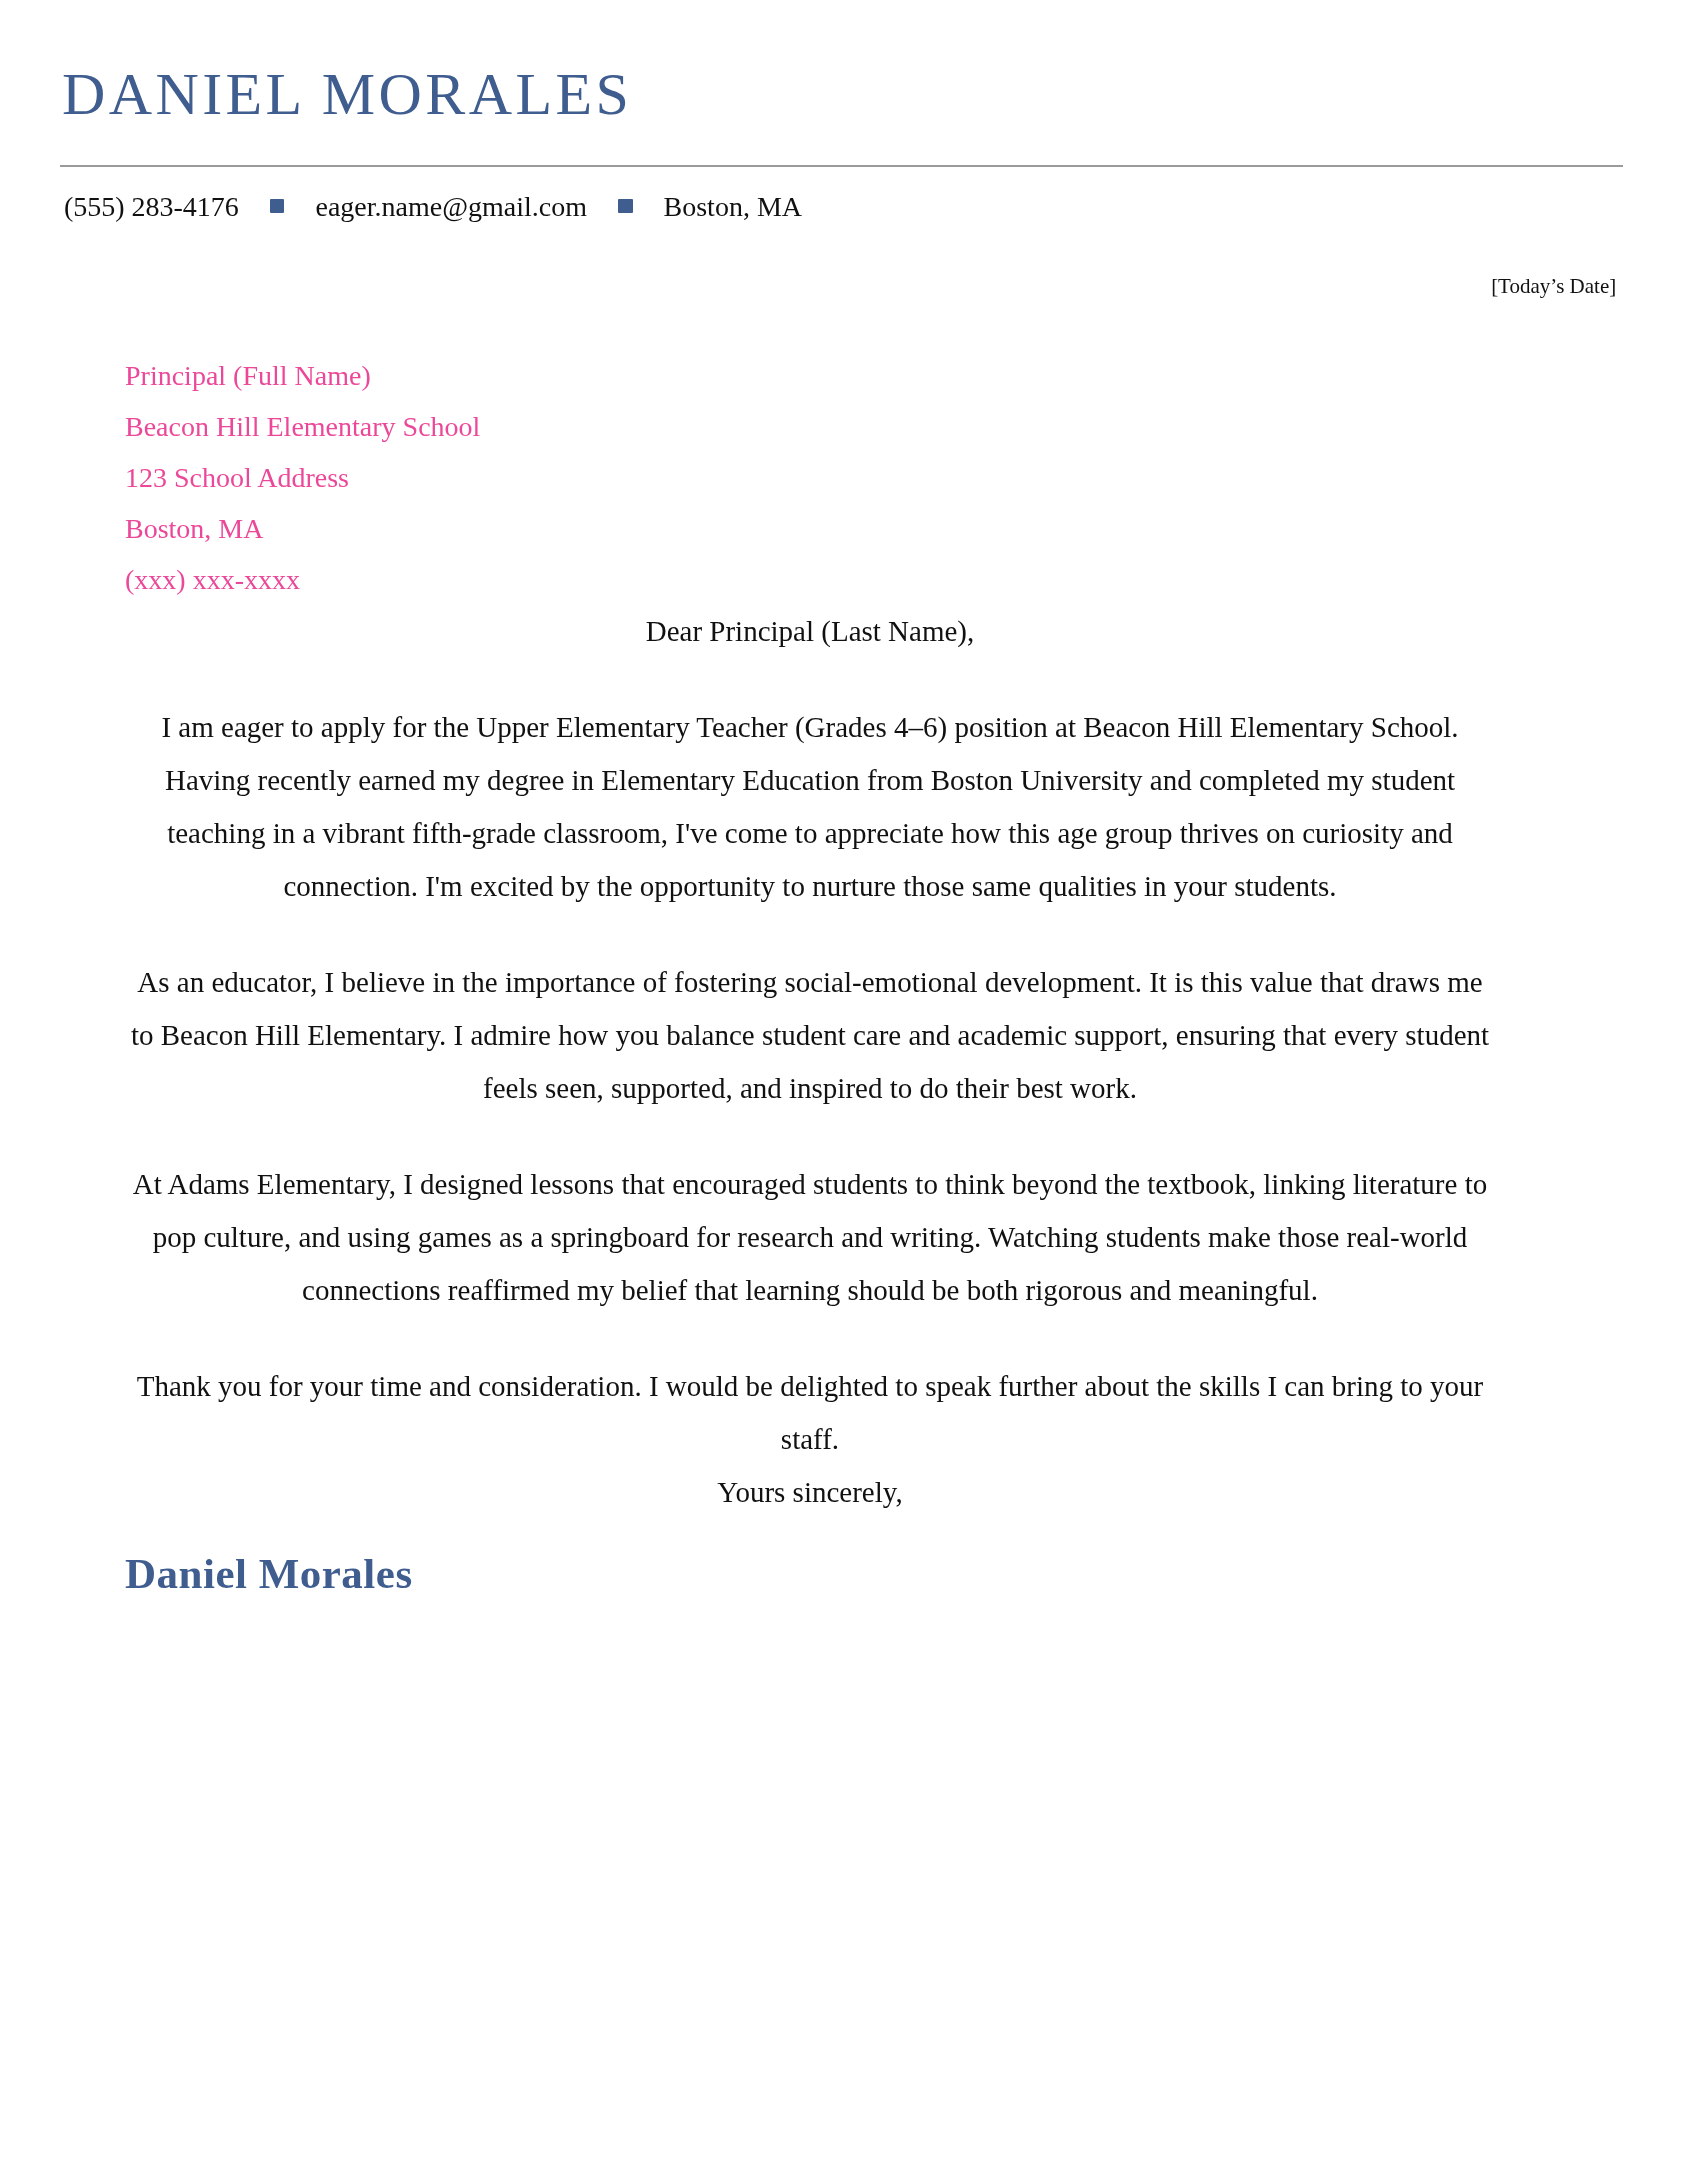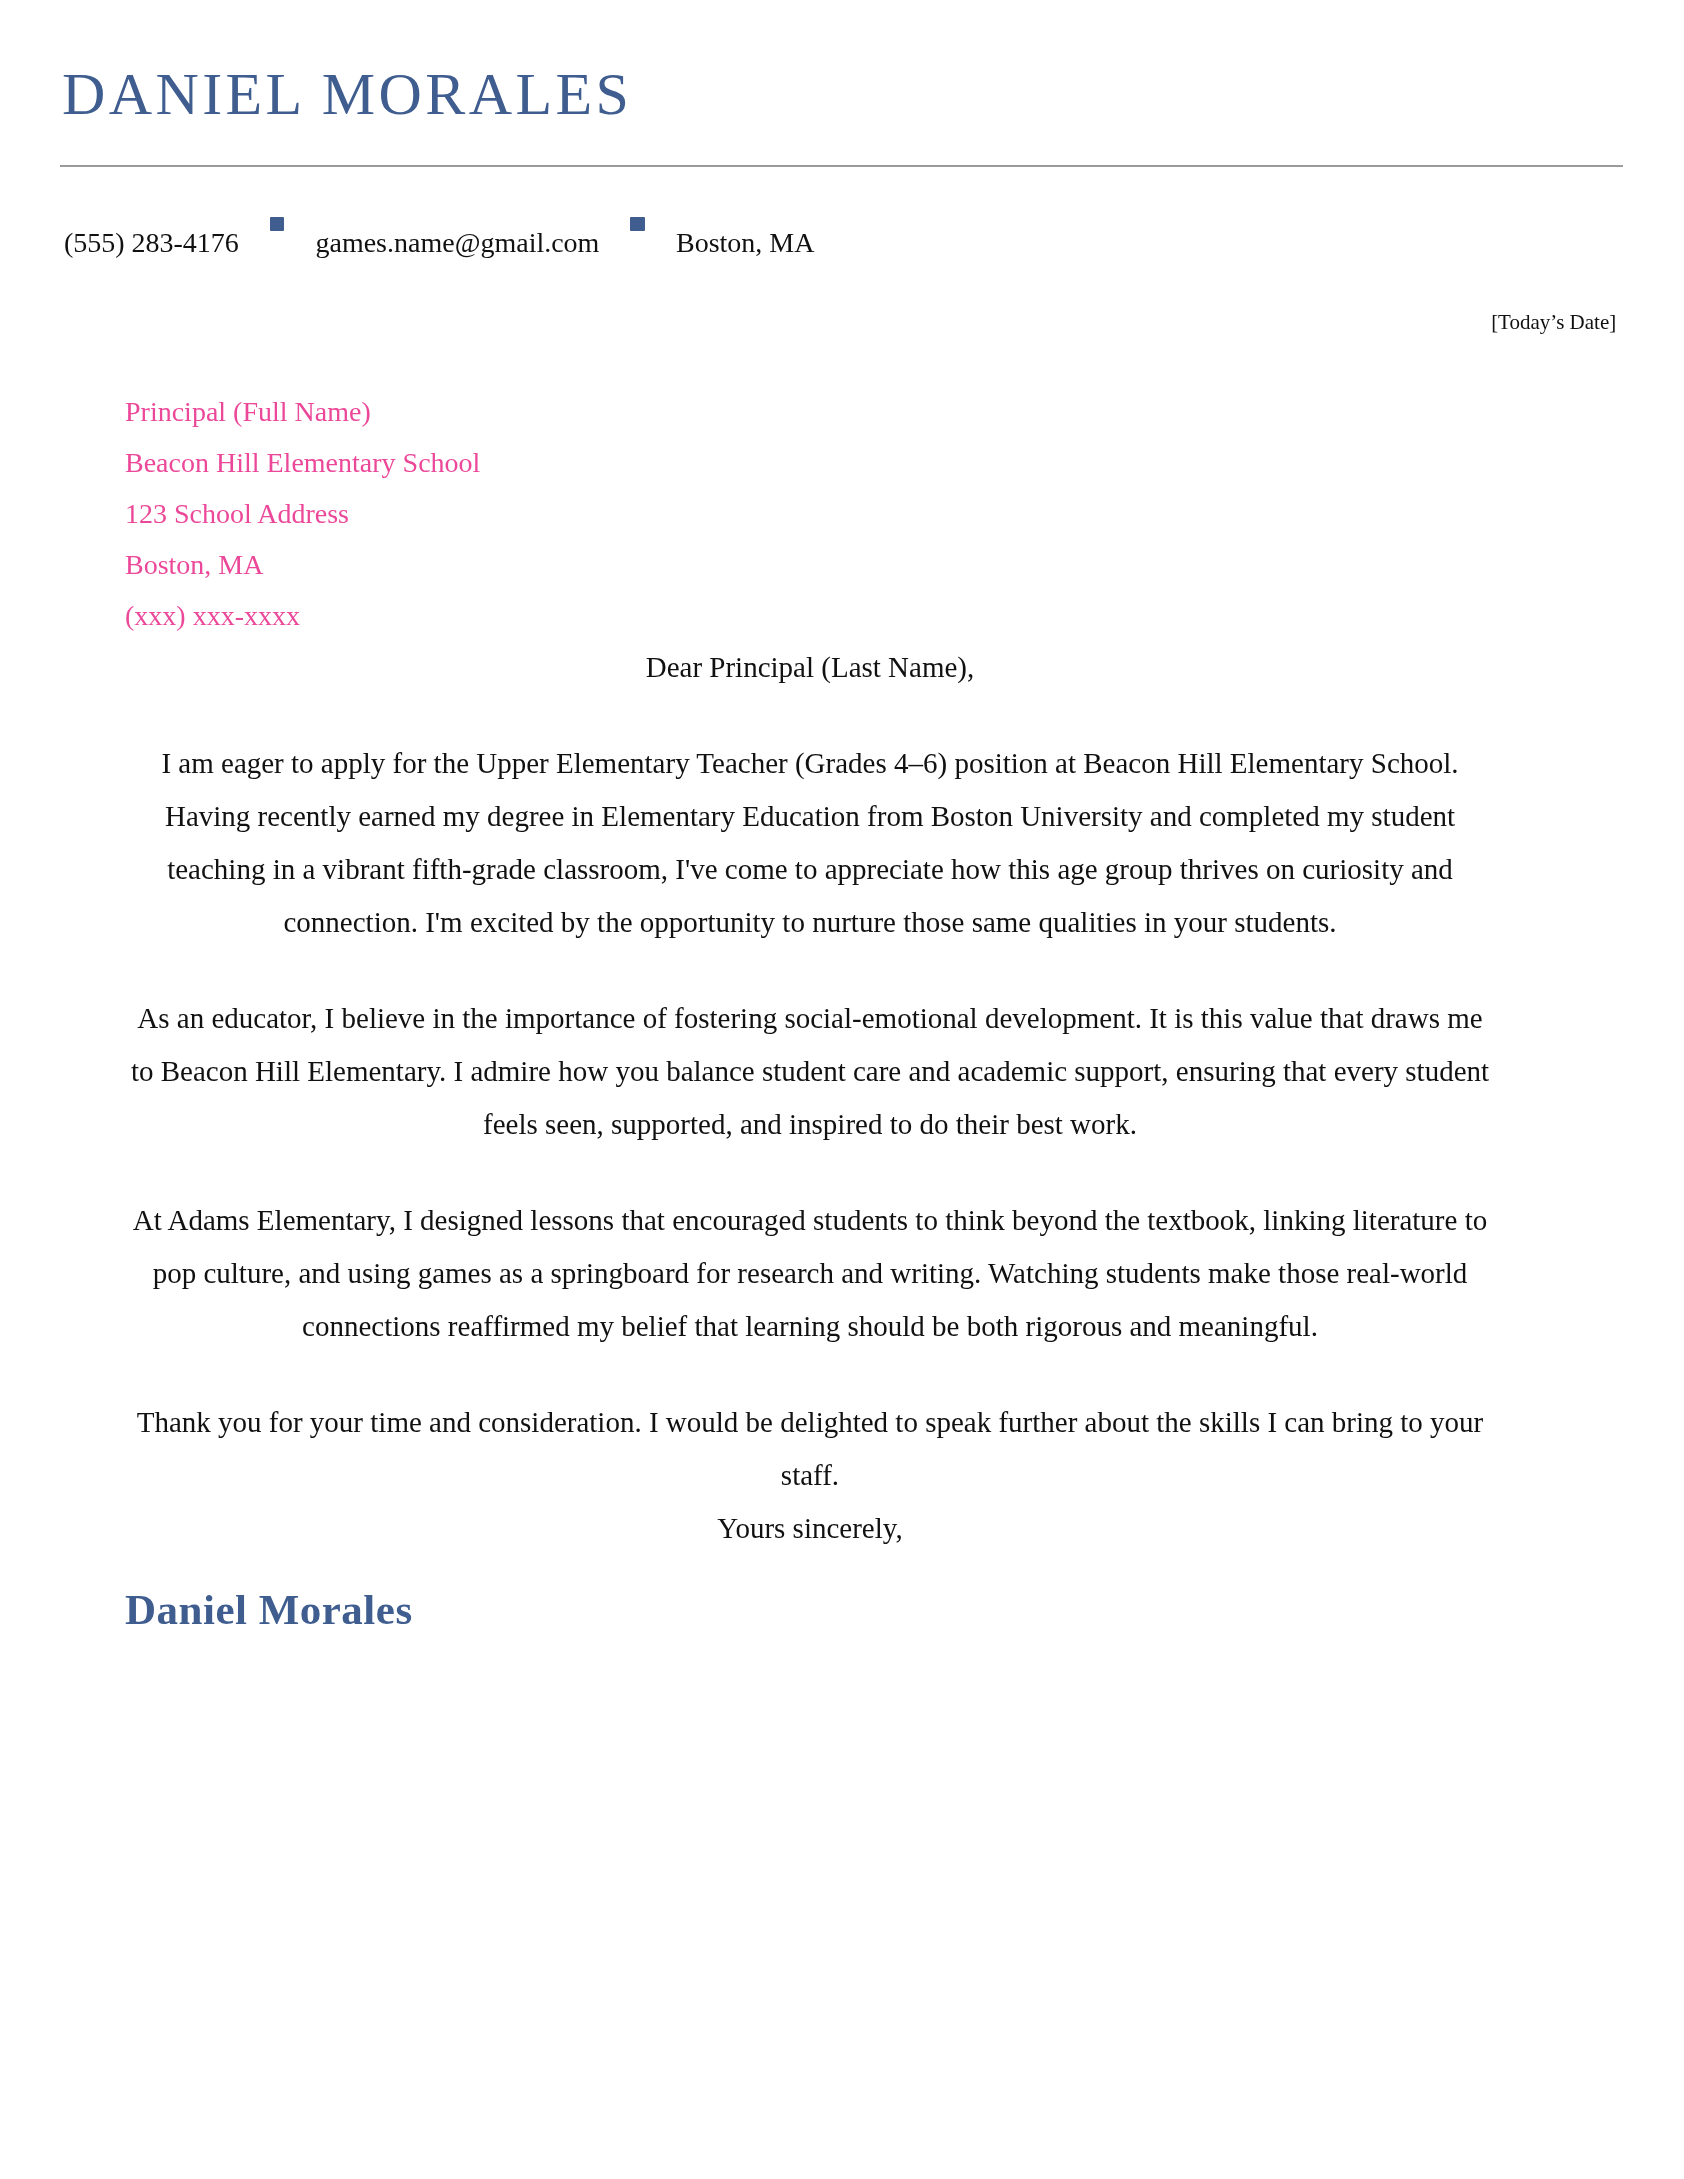--- a/index.html
+++ b/index.html
@@ -45,21 +45,21 @@
   
   .contact-row {
     display: flex;
     align-items: center;
     margin-top: 26px;
     padding-left: 3.9px;
     font-size: 28px;
     color: #111111;
     line-height: 1;
   }
-  .contact-item { white-space: nowrap; margin-top: 36px; }
+  .contact-item { white-space: nowrap; }
   .contact-sep {
     width: 14.6px;
     height: 14.6px;
     background: #3f5d8f;
     margin: 0 31px;
     flex: none;
     border-radius: 1px;
     position: relative;
     top: -1px;
   }
@@ -117,21 +117,21 @@
 
 <div class="page">
 
   <div class="header-name">DANIEL MORALES</div>
 
   <div class="header-rule"></div>
 
   <div class="contact-row">
     <span class="contact-item">(555) 283-4176</span>
     <span class="contact-sep"></span>
-    <span class="contact-item">games.name@gmail.com</span>
+    <span class="contact-item">eager.name@gmail.com</span>
     <span class="contact-sep"></span>
     <span class="contact-item">Boston, MA</span>
   </div>
 
   <div class="date-line">[Today’s Date]</div>
 
   <div class="recipient">
     <div>Principal (Full Name)</div>
     <div>Beacon Hill Elementary School</div>
     <div>123 School Address</div>

